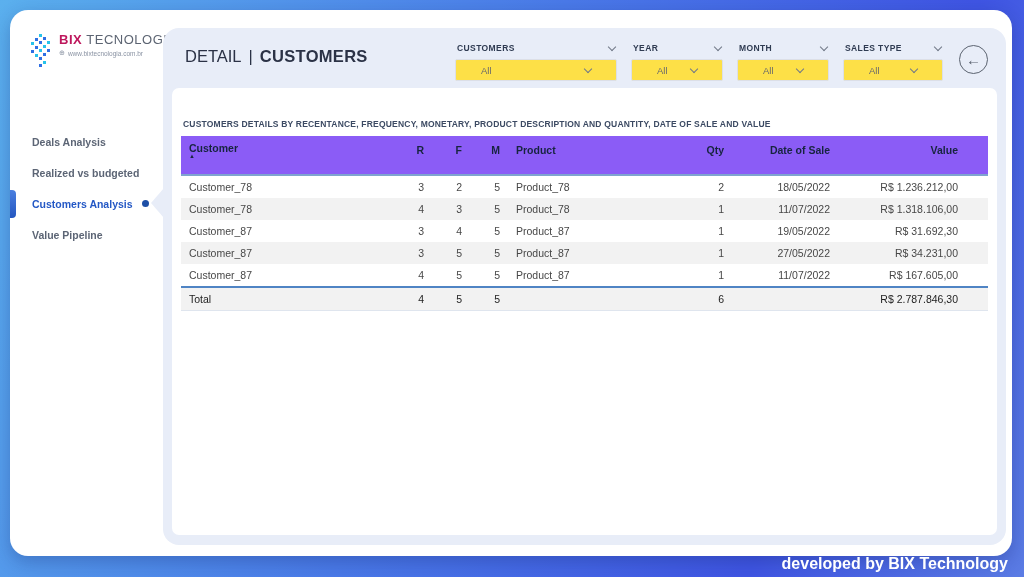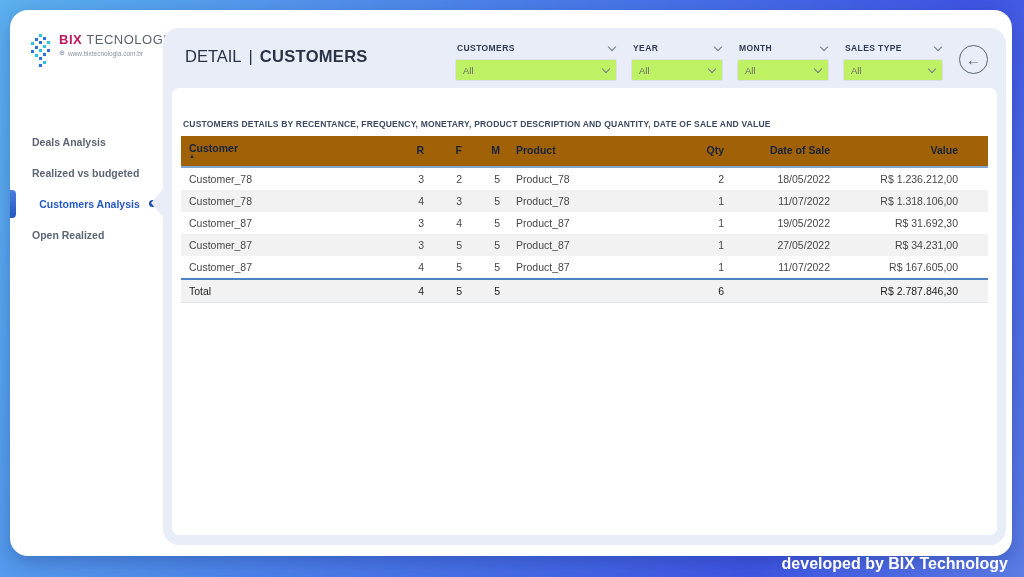--- a/index.html
+++ b/index.html
@@ -16,21 +16,21 @@
   .logo svg { margin-top:2px; }
   .brand-text { display:flex; flex-direction:column; }
   .brand-line { font-size:13px; letter-spacing:.5px; color:#5c6472; white-space:nowrap; }
   .brand-line b { color:#be185d; font-weight:800; }
   .brand-web { font-size:6.5px; color:#8a93a3; margin-top:2px; display:flex; align-items:center; gap:3px; }
   .globe { font-size:7px; color:#8a93a3; }
 
   .nav { position:absolute; top:116px; left:0; width:153px; }
   .nav-item { height:31px; display:flex; align-items:center; padding-left:22px;
     font-size:10.5px; font-weight:700; color:#5c6575; cursor:pointer; white-space:nowrap; }
-  .nav-item.active { color:#2458c5;justify-content:center; }
+  .nav-item.active { color:#2458c5; }
   .nav-dot { width:7px; height:7px; border-radius:50%; background:#1d4fa6; margin-left:9px; }
   .active-bar { position:absolute; left:0; top:180px; width:6px; height:28px;
     background:linear-gradient(180deg,#4a7fe0,#2456c0); border-radius:0 4px 4px 0; }
 
   
   .panel { position:absolute; left:153px; top:18px; width:843px; height:517px;
     background:#e8edf8; border-radius:16px; display:flex; flex-direction:column; }
   .panel::before { content:""; position:absolute; left:-12px; top:160px;
     border-top:15px solid transparent; border-bottom:15px solid transparent;
     border-right:13px solid #e8edf8; }
@@ -40,39 +40,39 @@
   .page-title .sep { margin:0 7px; font-weight:400; color:#2b3246; }
   .page-title .main { font-weight:800; letter-spacing:.3px; }
   .spacer { flex:1; }
 
   .filters { display:flex; gap:14px; margin-top:1px; }
   .slicer { display:flex; flex-direction:column; }
   .slicer:nth-child(1){ width:162px; } .slicer:nth-child(2){ width:92px; }
   .slicer:nth-child(3){ width:92px; } .slicer:nth-child(4){ width:100px; }
   .slicer-head { display:flex; align-items:center; justify-content:space-between;
     font-size:8.5px; font-weight:700; letter-spacing:.4px; color:#2f3b52; padding:3px 2px; }
-  .slicer-box { margin-top:3px; height:22px; background:#bef264; border:1px solid #dcdfe7;
+  .slicer-box { margin-top:3px; height:22px; background:#fde047; border:1px solid #dcdfe7;
     border-radius:2px; display:flex; align-items:center; justify-content:space-between;
-    padding:0 7px; font-size:9.5px; color:#6a6a6a; cursor:pointer; }
+    padding:0 25px; font-size:9.5px; color:#6a6a6a; cursor:pointer; }
   .chev { width:6px; height:6px; border-right:1.2px solid #707887; border-bottom:1.2px solid #707887;
     transform:rotate(45deg); margin-top:-3px; flex:0 0 auto; }
 
   .back-btn { margin:6px 4px 0 16px; width:29px; height:29px; border-radius:50%;
     border:1.6px solid #5b6370; color:#5b6370; display:flex; align-items:center; justify-content:center;
     font-size:15px; line-height:1; cursor:pointer; background:transparent; }
 
   
   .inner { flex:1; margin:8px 9px 10px 9px; background:#ffffff; border-radius:7px;
     padding:7px 9px; overflow:hidden; }
   .subtitle { font-size:8.5px; font-weight:700; letter-spacing:.2px; color:#3c4a63; padding:3px 2px 7px 2px;margin-top:21px; }
 
   table { width:100%; border-collapse:collapse; table-layout:fixed; }
   th, td { font-size:10.5px; padding:5px 8px; overflow:hidden; white-space:nowrap; }
-  thead th { background:#a16207; color:#17243f; font-weight:700; text-align:left;
-    border-bottom:2px solid #7ea4cf; padding-top:6px; padding-bottom:8px; cursor:pointer;margin-left:8px; }
+  thead th { background:#8b5cf6; color:#17243f; font-weight:700; text-align:left;
+    border-bottom:2px solid #7ea4cf; padding-top:6px; padding-bottom:16px; cursor:pointer;margin-left:8px; }
   thead th.num { text-align:right; }
   .sort { font-size:6px; line-height:4px; color:#17243f; }
   td { color:#474747; }
   td.num { text-align:right; }
   tbody tr:nth-child(even) td { background:#f2f2f2; }
   tbody tr { cursor:pointer; }
   tr.total td { border-top:2px solid #4f84c4; border-bottom:1px solid #dfe5ee;
     font-weight:400; color:#1d1d1d; background:#ffffff; }
   th.col-value, td.col-value { padding-right:30px; }
 
@@ -121,21 +121,21 @@
         <span>Deals Analysis</span>
       </div>
       <div class="nav-item">
         <span>Realized vs budgeted</span>
       </div>
       <div class="nav-item active">
         <span>Customers Analysis</span>
         <span class="nav-dot"></span>
       </div>
       <div class="nav-item">
-        <span>Open Realized</span>
+        <span>Value Pipeline</span>
       </div>
     </div>
   </div>
 
   <div class="panel">
 
     <div class="panel-header">
       <div class="page-title">
         <span>DETAIL</span><span class="sep">|</span><span class="main">CUSTOMERS</span>
       </div>

